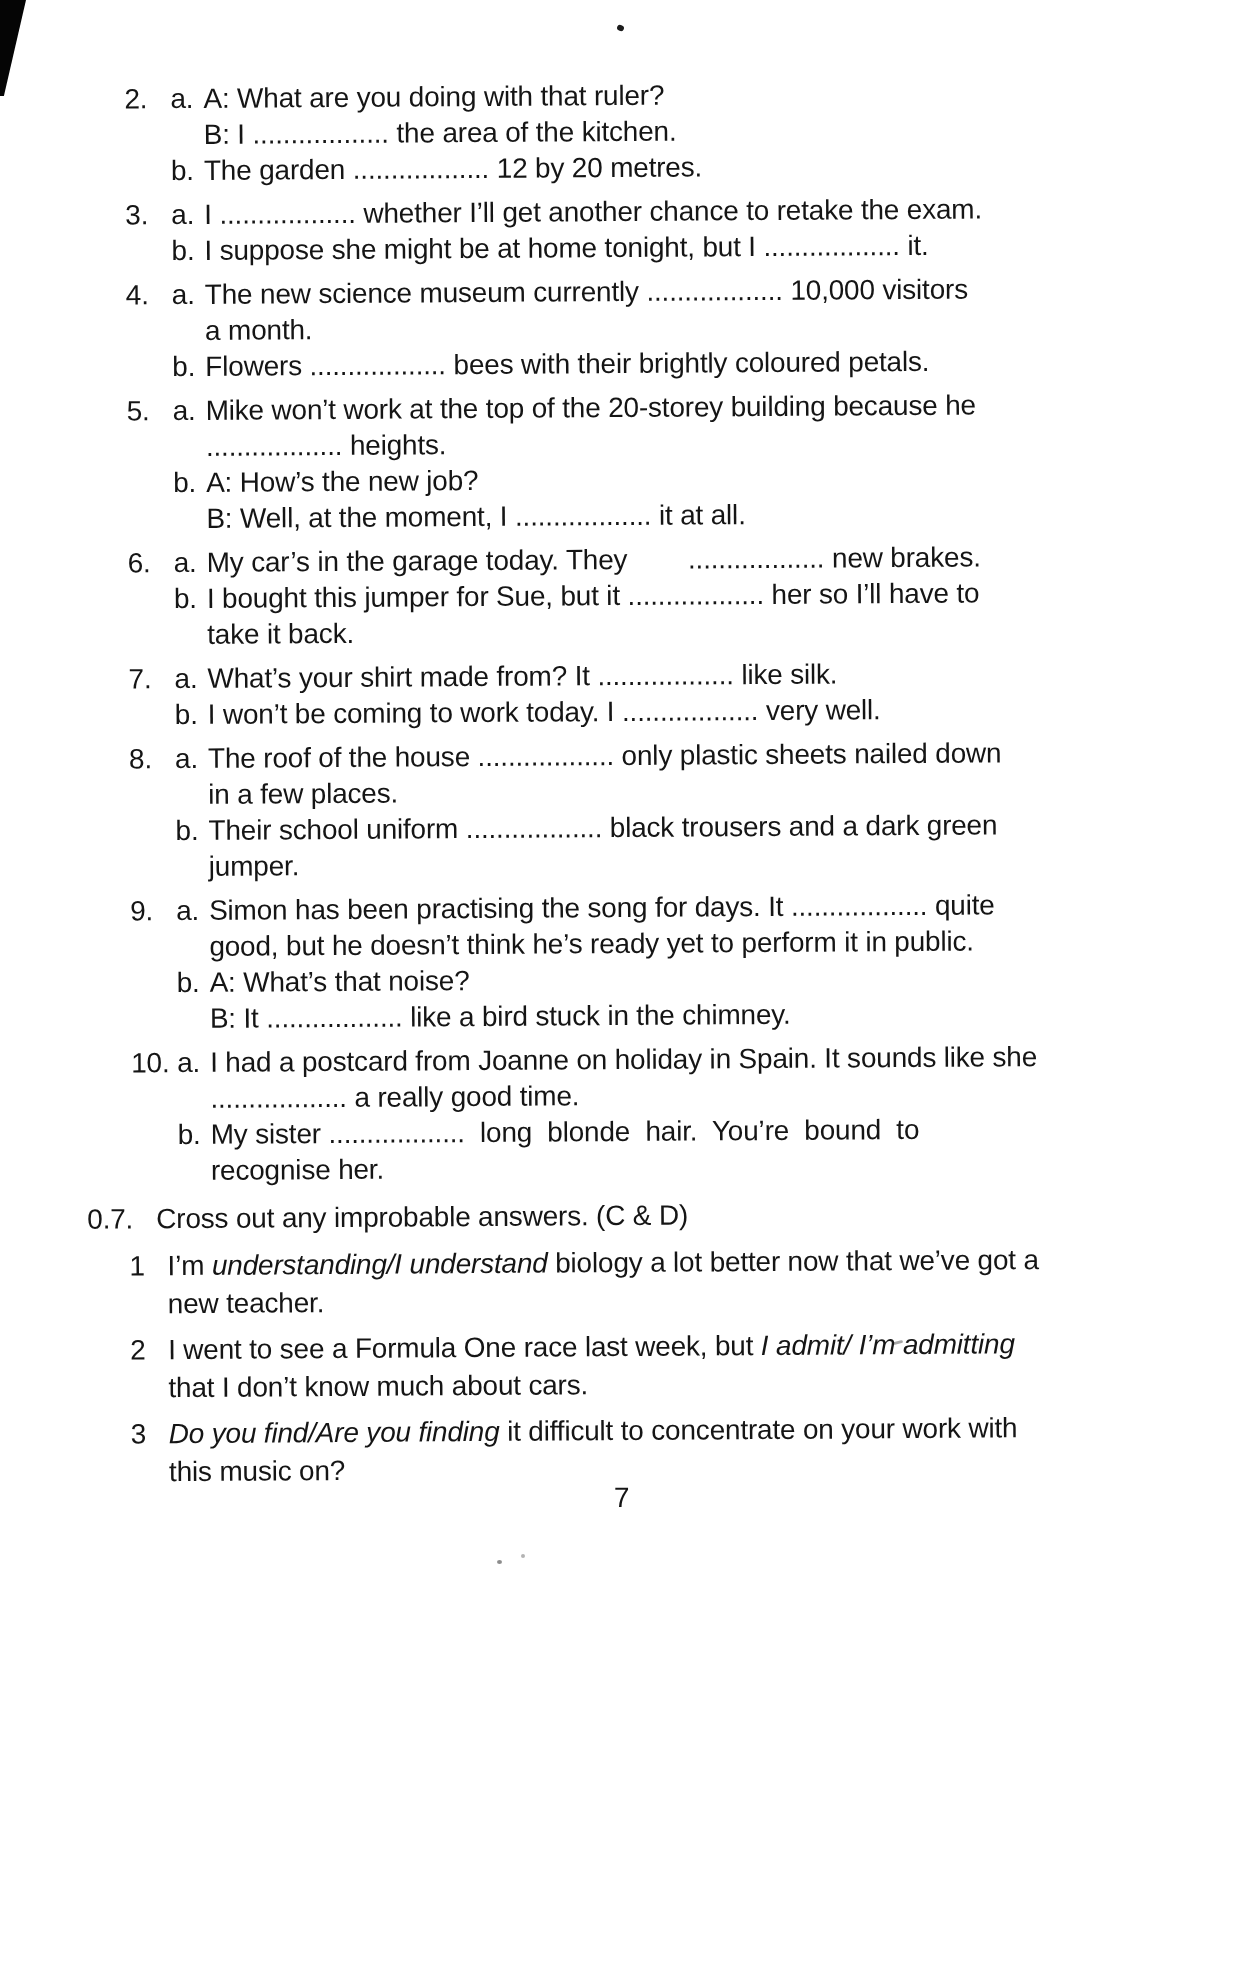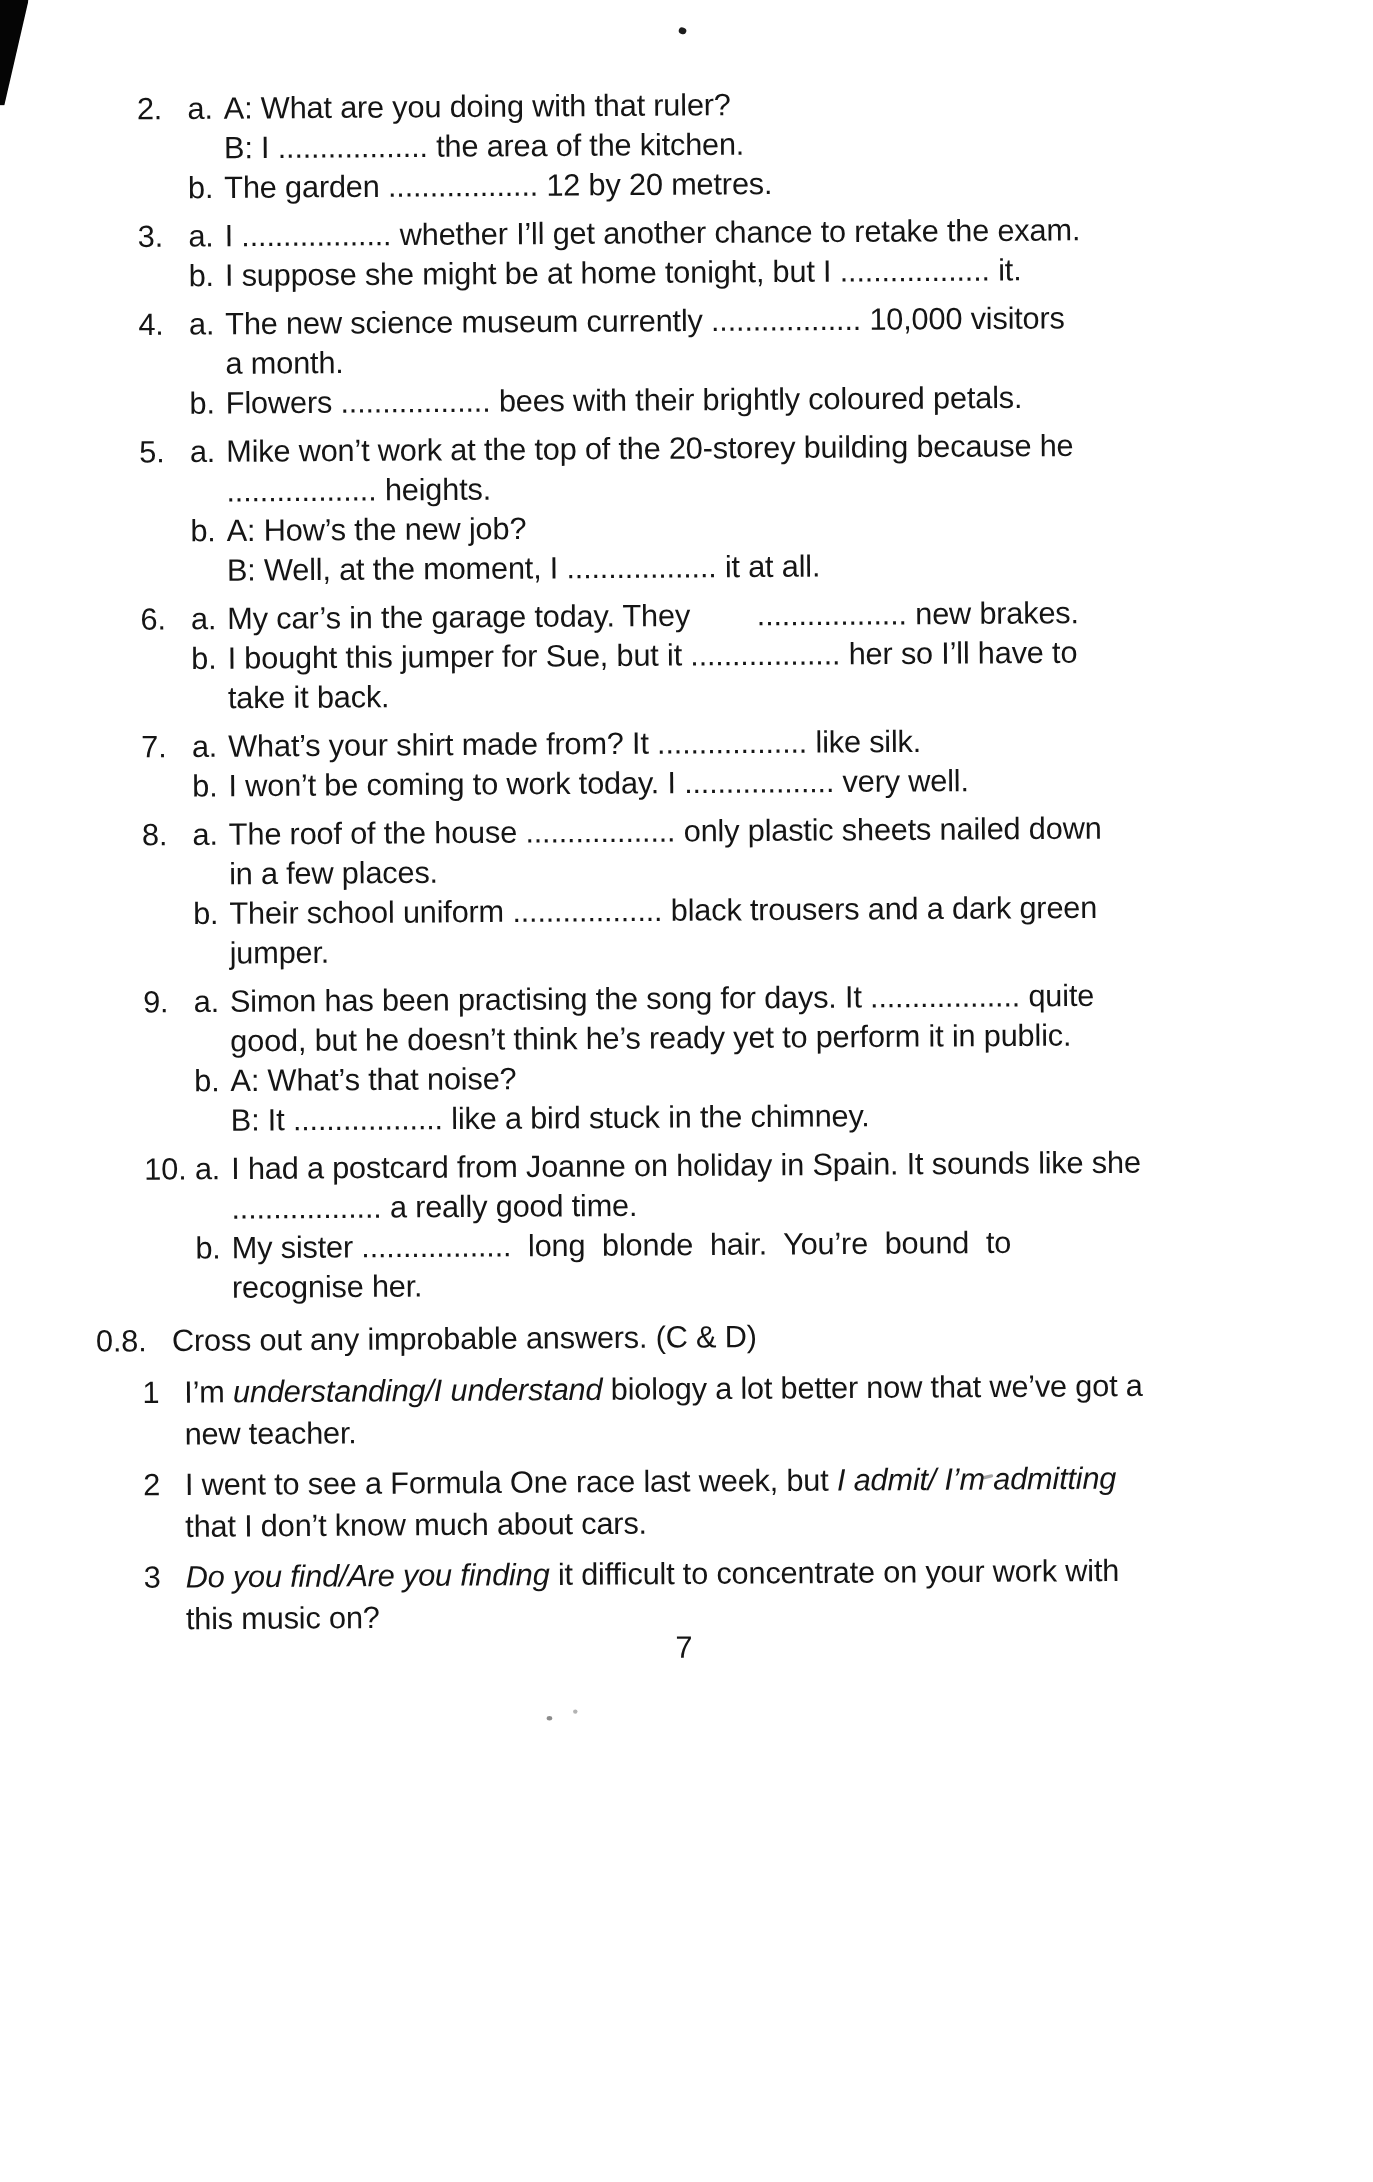--- a/index.html
+++ b/index.html
@@ -235,21 +235,21 @@
                   <div class="line">My sister ..................  long  blonde  hair.  You’re  bound  to</div>
                   <div class="line">recognise her.</div>
                 </div>
               </div>
             </div>
           </div>
         </div>
 
       <div class="section">
         <div class="sec-head">
-          <div class="sec-num">0.8.</div>
+          <div class="sec-num">0.7.</div>
           <div class="sec-title">Cross out any improbable answers. (C &amp; D)</div>
         </div>
         <div class="sec-items" id="sec-items">
             <div class="sitem">
               <div class="snum">1</div>
               <div class="stext"><span class="seg">I’m </span><span class="seg italic">understanding/I understand</span><span class="seg"> biology a lot better now that we’ve got a new teacher.</span></div>
             </div>
             <div class="sitem">
               <div class="snum">2</div>
               <div class="stext"><span class="seg">I went to see a Formula One race last week, but </span><span class="seg italic">I admit/ I’m admitting</span><span class="seg"> that I don’t know much about cars.</span></div>

